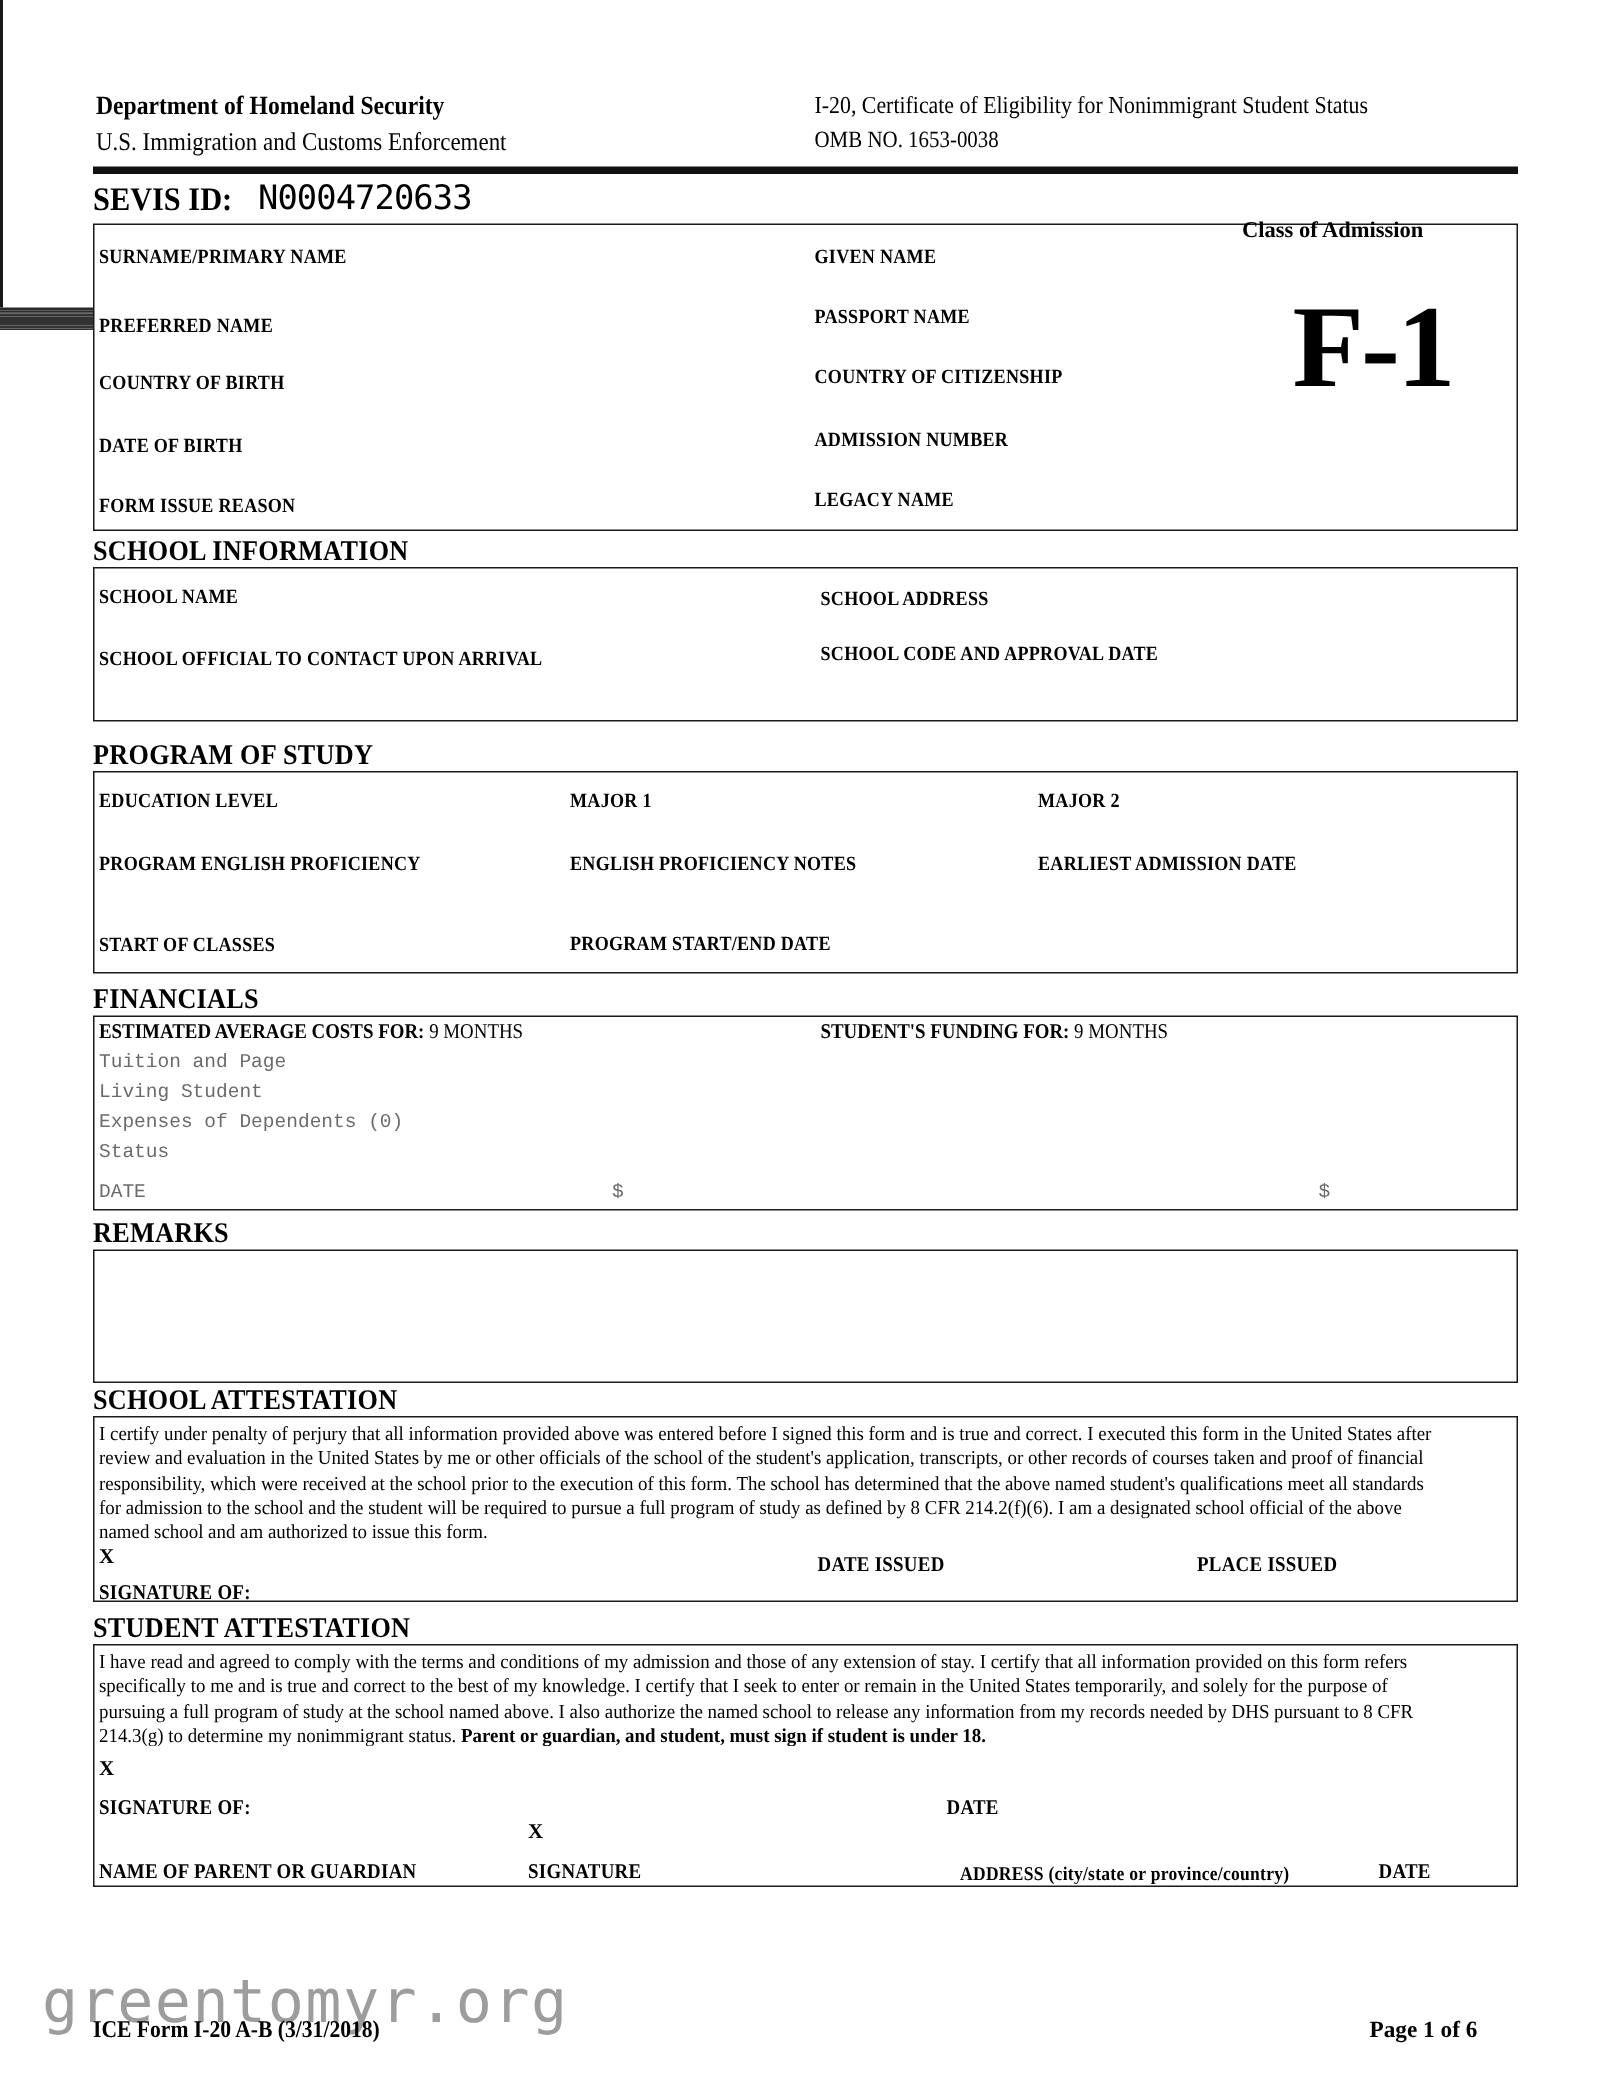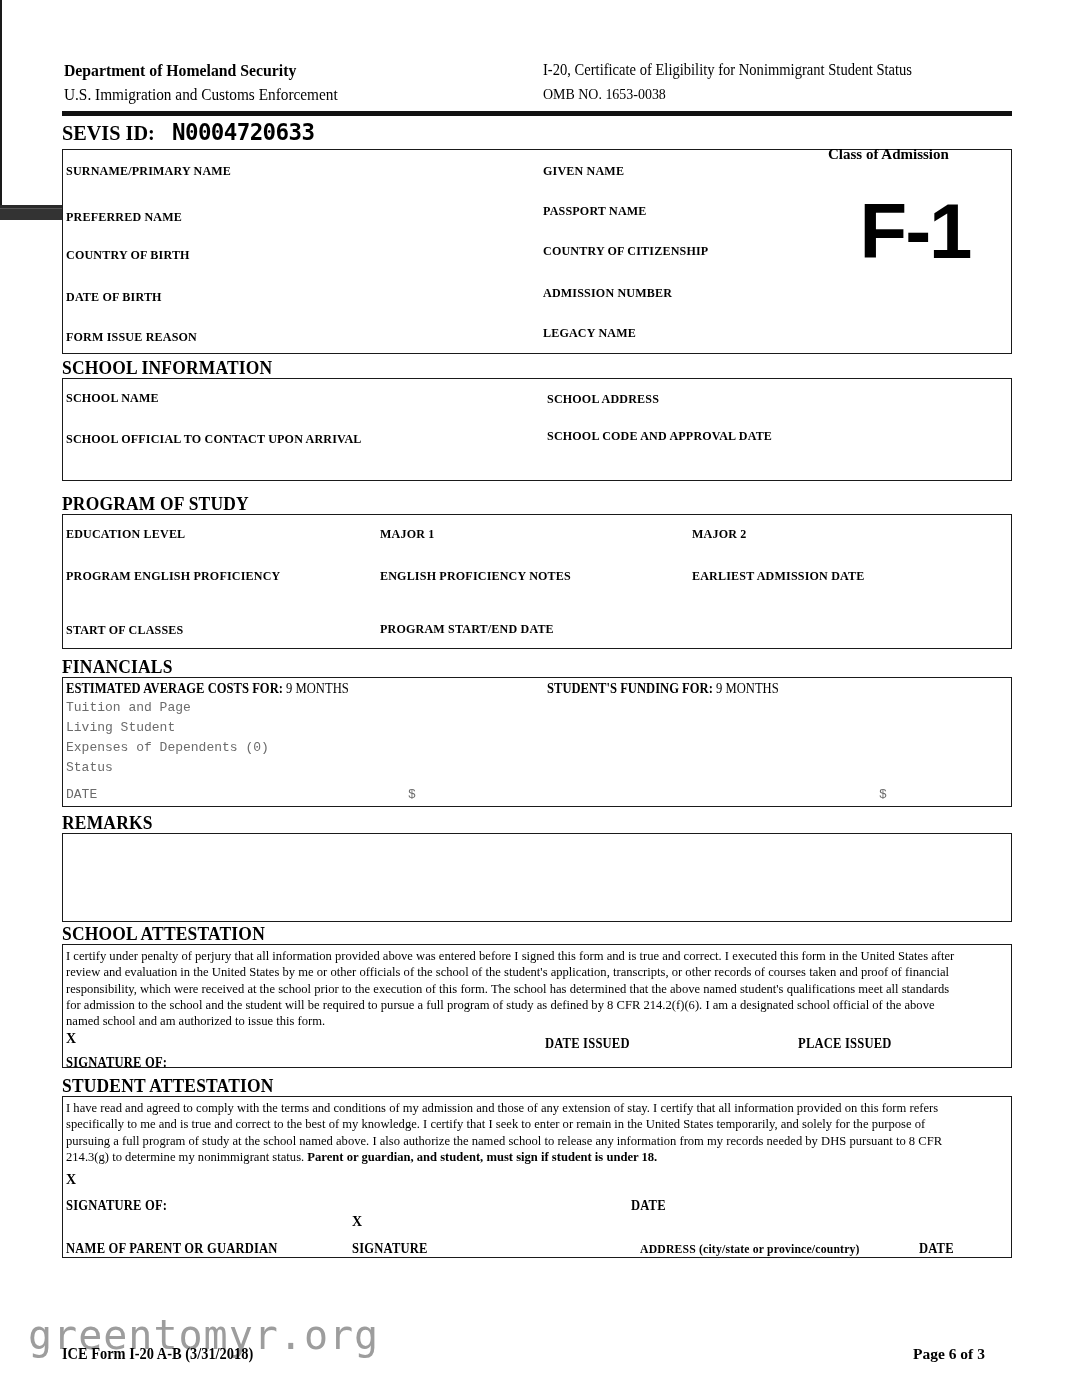--- a/index.html
+++ b/index.html
@@ -81,30 +81,30 @@
     font-size: 14px;
   }
 
   
   #dhs-title   { left: 64px;  top: 60px;  font-size: 17.5px; font-weight: bold; }
   #dhs-sub     { left: 64px;  top: 85px;  font-size: 17px; }
   #form-title  { left: 543px; top: 61px;  font-size: 16.2px; }
   #omb         { left: 543px; top: 85px;  font-size: 15.5px; }
   #top-rule    { left: 62px;  top: 111px; width: 950px; height: 4.5px; }
   #sevis-label { left: 62px;  top: 120px; font-size: 22px; font-weight: bold; transform: scaleX(0.92); transform-origin: left center; }
-  #sevis-value { left: 172px; top: 119px; font-size: 22.5px; font-weight: bold;
+  #sevis-value { left: 172px; top: 119px; font-size: 22.5px; font-weight: normal;
                  font-family: "DejaVu Sans Mono", monospace; letter-spacing: -0.6px; }
 
   
   #student-box  { left: 62px; top: 149px; width: 950px; height: 205px; }
   #coa-divider  { left: 818px; top: 149px; width: 1.6px; height: 205px; background: #1a1a1a; }
   #coa-title    { left: 828px; top: 146px; font-size: 15px; font-weight: bold; }
   #coa-value    { left: 818px; top: 185px; width: 194px; text-align: center;
                   font-size: 78px; font-weight: bold; letter-spacing: -2px; line-height: 92px;
-                  font-family: Liberation Sans, sans-serif; }
+                  font-family: Liberation Serif, serif; }
   #coa-desc     { left: 818px; top: 294px; width: 194px; text-align: center;
                   font-size: 15.5px; font-weight: bold; line-height: 19px; letter-spacing: 0.5px; }
 
   
   #school-title { left: 62px; top: 357px; }
   #school-box   { left: 62px; top: 378px; width: 950px; height: 103px; }
 
   
   #prog-title { left: 62px; top: 493px; }
   #prog-box   { left: 62px; top: 514px; width: 950px; height: 135px; }
@@ -272,15 +272,15 @@
   <div id="st-line5"></div>
   <div id="st-line6"></div>
 
   <div class="fld" style="left:66px;  top:1241px; font-size:14px;">NAME OF PARENT OR GUARDIAN</div>
   <div class="fld" style="left:352px; top:1241px; font-size:14px;">SIGNATURE</div>
   <div class="fld" style="left:640px; top:1241px; font-size:13px;">ADDRESS (city/state or province/country)</div>
   <div class="fld" style="left:919px; top:1241px; font-size:14px;">DATE</div>
 
   <div class="abs" id="watermark">greentomyr.org</div>
   <div class="abs" id="footer-form">ICE Form I-20 A-B (3/31/2018)</div>
-  <div class="abs" id="footer-page">Page 6 of 3</div>
+  <div class="abs" id="footer-page">Page 1 of 6</div>
 
 </div>
 
 </body></html>

